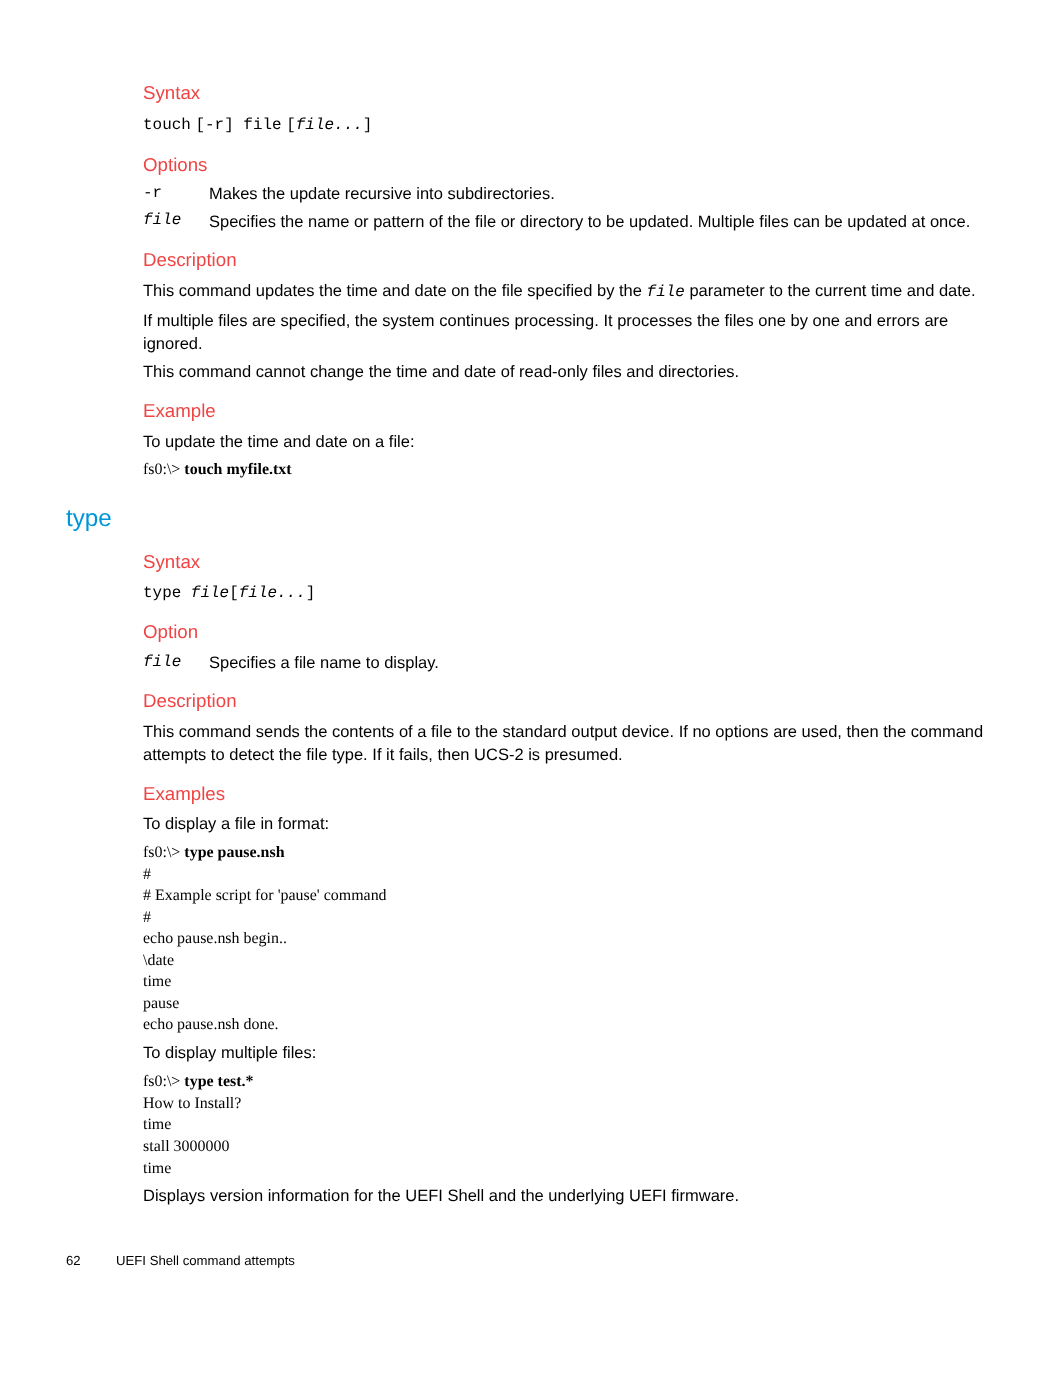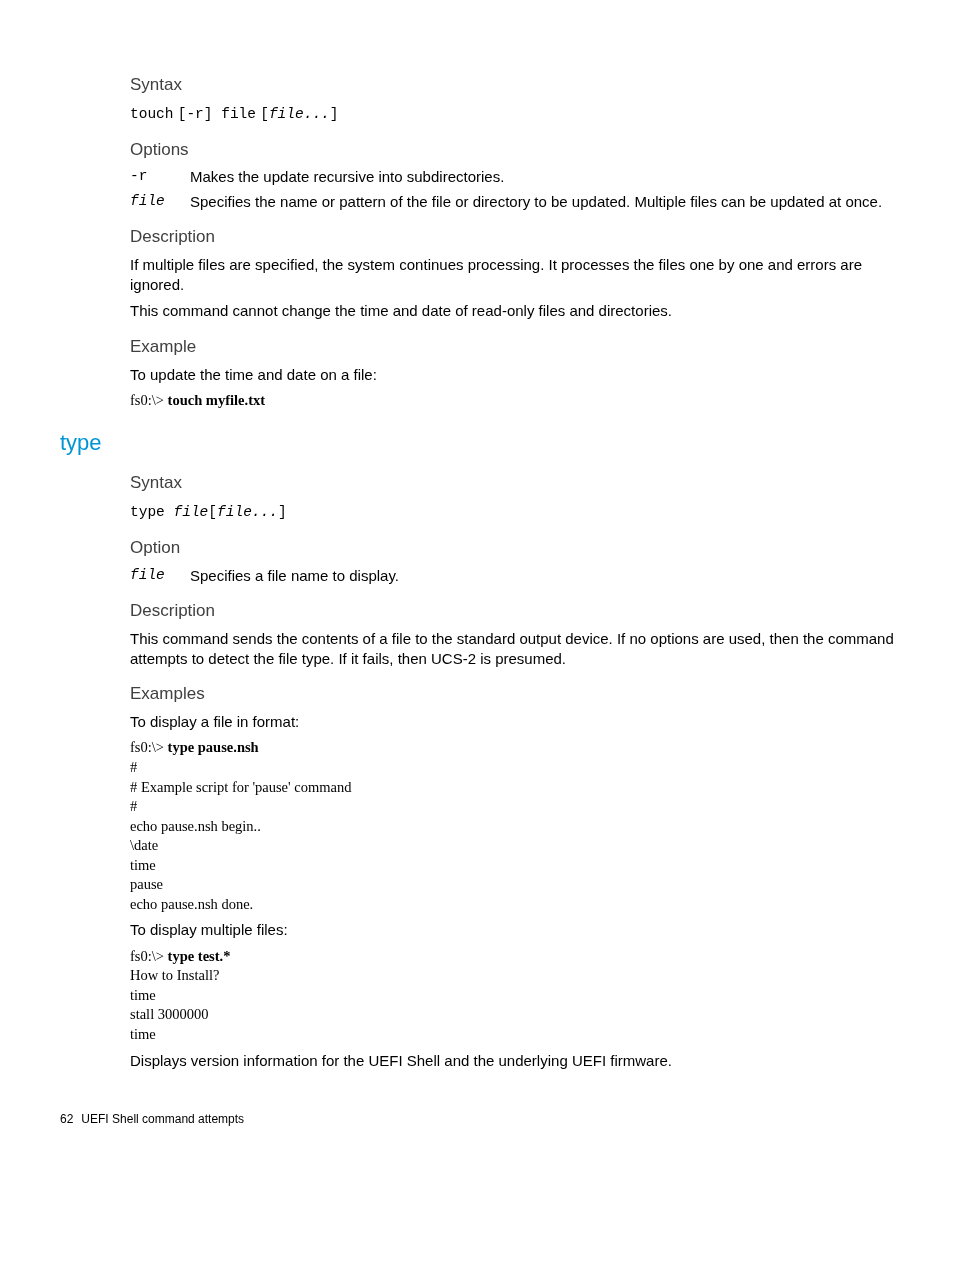--- a/index.html
+++ b/index.html
@@ -18,41 +18,41 @@
   h2.section {
     font-family: Arial, Helvetica, sans-serif;
     font-weight: normal;
     color: #0096d6;
     font-size: 22px;
     margin: 18px 0 6px -70px;
   }
   h3.sub {
     font-family: Arial, Helvetica, sans-serif;
     font-weight: normal;
-    color: #404040;
+    color: #ef4444;
     font-size: 17px;
     margin: 14px 0 6px 0;
   }
   p { margin: 6px 0; }
   .mono { font-family: "Courier New", Courier, monospace; font-size: 14.5px; }
   .mono-i { font-family: "Courier New", Courier, monospace; font-style: italic; font-size: 14.5px; }
   pre.code {
     font-family: Liberation Serif, serif;
     font-size: 14.5px;
     margin: 4px 0;
     white-space: pre;
   }
   .optrow { display: flex; margin: 4px 0; }
   .optterm { flex: 0 0 60px; }
   .optdesc { flex: 1; }
   .footer {
     margin-top: 40px;
     font-size: 12px;
     display: flex;
-    gap: 8px;
+    gap: 32px;
   }
   .footer .pn { }
 </style>
 </head>
 <body>
 
 <div class="content">
 
   <h3 class="sub">Syntax</h3>
   <p>
@@ -65,20 +65,23 @@
   <div class="optrow">
     <div class="optterm mono">-r</div>
     <div class="optdesc">Makes the update recursive into subdirectories.</div>
   </div>
   <div class="optrow">
     <div class="optterm mono-i">file</div>
     <div class="optdesc">Specifies the name or pattern of the file or directory to be updated. Multiple files can be updated at once.</div>
   </div>
 
   <h3 class="sub">Description</h3>
+  <p>
+    <span>This command updates the time and date on the file specified by the </span><span class="mono-i">file</span><span> parameter to the current time and date.</span>
+  </p>
   <p>If multiple files are specified, the system continues processing. It processes the files one by one and errors are ignored.</p>
   <p>This command cannot change the time and date of read-only files and directories.</p>
 
   <h3 class="sub">Example</h3>
   <p>To update the time and date on a file:</p>
   <pre class="code"><span>fs0:\&gt; </span><b>touch myfile.txt</b></pre>
 
   <h2 class="section">type</h2>
 
   <h3 class="sub">Syntax</h3>

